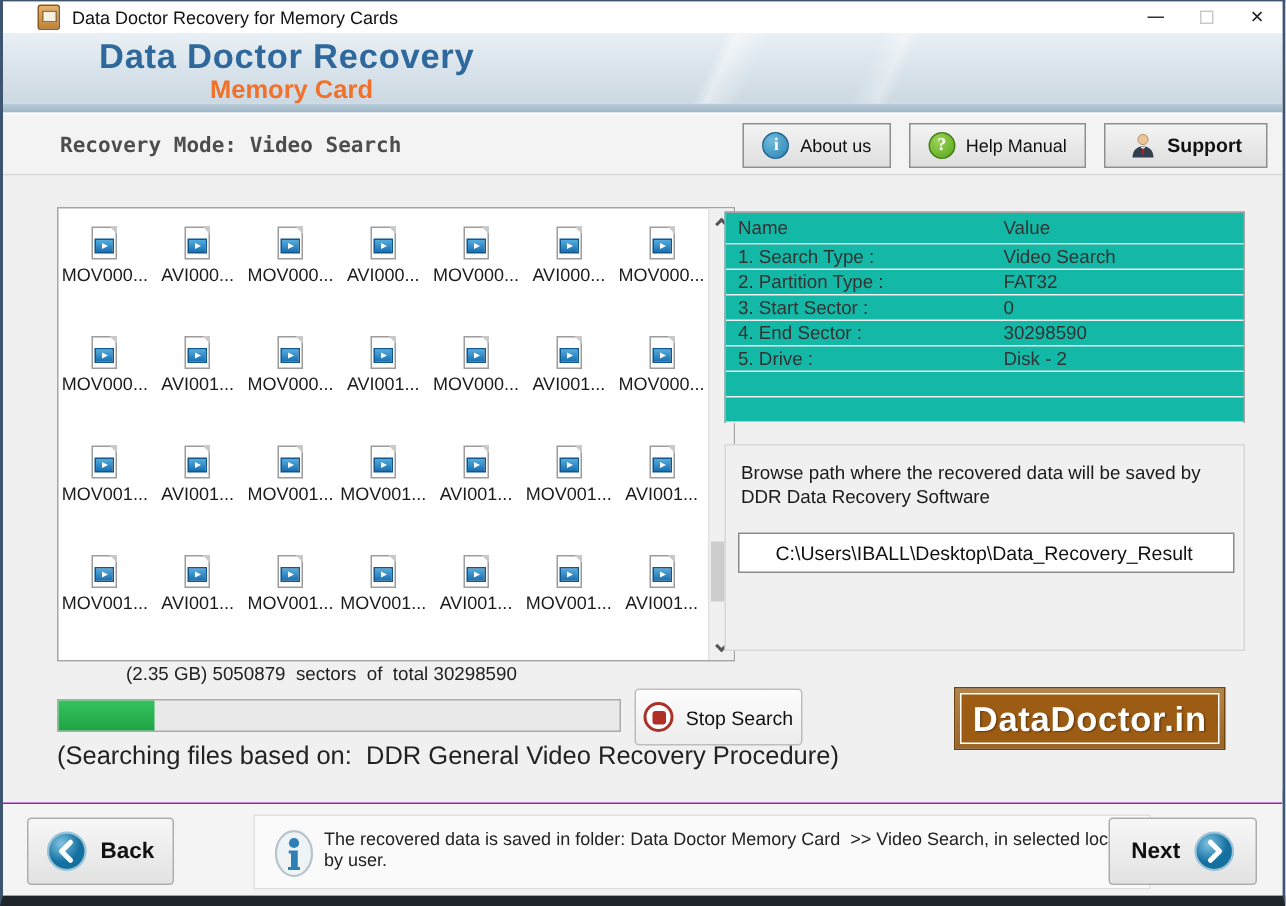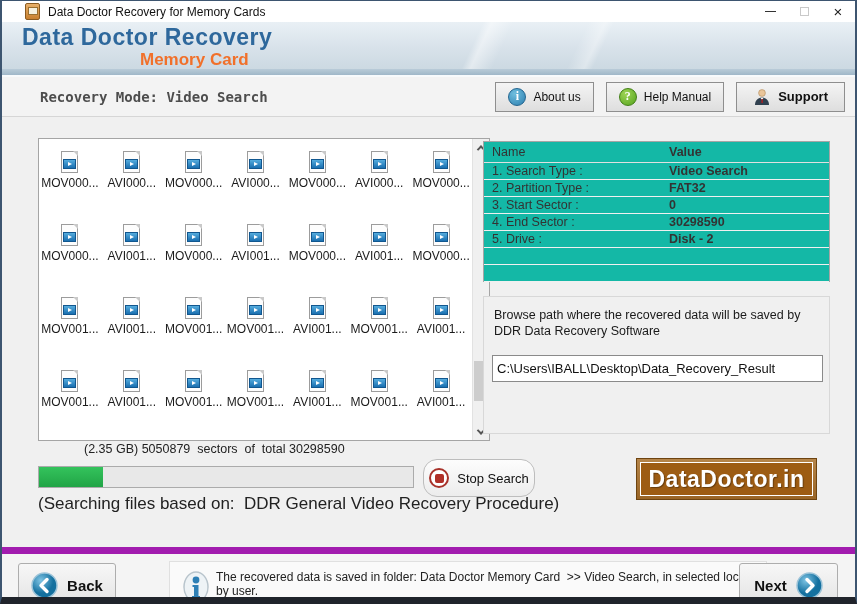--- a/index.html
+++ b/index.html
@@ -18,21 +18,21 @@
   .minbar { width:11px; height:1px; background:#333; display:block; }
   .maxbox { width:9px; height:9px; border:1px solid #c9c9c9; display:block; }
   .closex { font-size:15px; line-height:1; }
   
   .header { height:47px; position:relative; padding:3px 0 0 20px;
     background:
       linear-gradient(115deg, rgba(255,255,255,0) 55%, rgba(255,255,255,.45) 56%, rgba(255,255,255,0) 58.5%),
       linear-gradient(295deg, rgba(255,255,255,0) 30%, rgba(255,255,255,.35) 31%, rgba(255,255,255,0) 33%),
       linear-gradient(180deg,#e9f0f5 0%,#d8e2ea 55%,#ccd9e2 100%);
   }
-  .brand { font-size:23px; font-weight:bold; color:#2e689c; letter-spacing:.5px; line-height:25px; }
+  .brand { font-size:23px; font-weight:bold; color:#2e689c; letter-spacing:.5px; line-height:25px;margin-left:44px; }
   .product { font-size:17px; font-weight:bold; color:#f1702a; margin-left:118px; line-height:19px; }
   .headstrip { height:8px; background:linear-gradient(180deg,#b9cbd8,#9fb7c8); border-bottom:2px solid #f7fafc; }
   
   .toolbar { height:40px; background:#f3f3f3; border-bottom:1px solid #d6d6d6; display:flex; align-items:center; padding:0 10px 0 38px; }
   .modelabel { font-family:"DejaVu Sans Mono",monospace; font-weight:bold; font-size:14px; color:#4d4d4d; flex:1; }
   .tbtn { height:30px; margin-left:12px; padding:0 12px; display:flex; align-items:center; gap:7px;
     background:linear-gradient(#f4f4f4,#dedede); border:1px solid #8e8e8e; font-size:12px; color:#111; cursor:pointer; }
   .tbtn.support { font-weight:bold; font-size:13px; padding:0 16px; }
   .cicon { width:18px; height:18px; border-radius:50%; color:#fff; font-weight:bold; font-size:12px;
     display:flex; align-items:center; justify-content:center; font-family:"Liberation Serif",serif; }
@@ -53,38 +53,38 @@
   .chev { width:6px; height:6px; border-left:2px solid #555; border-top:2px solid #555; }
   .chev.up { transform:rotate(45deg) translate(1px,1px); }
   .chev.down { transform:rotate(225deg) translate(1px,1px); }
   .strack { flex:1; position:relative; }
   .sthumb { position:absolute; left:1px; right:1px; top:205px; height:40px; background:#cdcdcd; cursor:pointer; }
   
   .dtable { position:absolute; left:481px; top:24px; width:347px; height:141px; background:#14b8a6; border:1px solid #a5a5a5; font-size:12.5px; color:#333; }
   .dtr { display:flex; height:17px; align-items:center; border-bottom:1px solid #f0f0f0; }
   .dtr.head { height:21px; border-bottom:1px solid #e0e0e0; }
   .dtc1 { width:177px; padding-left:8px; }
-  .dtc2 { flex:1; padding-left:8px;font-weight:bold; }
+  .dtc2 { flex:1; padding-left:8px; }
   
   .browsebox { position:absolute; left:481px; top:179px; width:347px; height:138px; border:1px solid #d8d8d8; background:#f0f0f0; }
   .browsecap { padding:10px 10px 0 10px; font-size:12.5px; color:#1a1a1a; line-height:16px; }
-  .pathinput { position:absolute; left:8px; top:58px; width:331px; height:27px; border:1px solid #8a8a8a; background:#fff; font-size:13px; color:#111; padding:0 4px; font-family:"Liberation Sans",sans-serif; }
+  .pathinput { position:absolute; left:8px; top:58px; width:331px; height:27px; border:1px solid #8a8a8a; background:#fff; font-size:13px; color:#111; padding:0 24px; font-family:"Liberation Sans",sans-serif; }
   .browsebtn { position:absolute; right:8px; bottom:6px; width:96px; height:32px; background:linear-gradient(#f2f2f2,#dcdcdc); border:1px solid #999; display:flex; align-items:center; justify-content:center; gap:7px; font-size:12.5px; color:#111; cursor:pointer; }
   
   .pstatus { position:absolute; left:82px; top:325px; font-size:12.5px; color:#222; white-space:pre; }
   .pbar { position:absolute; left:36px; top:349px; width:376px; height:22px; background:#e8e8e8; border:1px solid #ababab; }
   .pfill { height:100%; background:linear-gradient(#34c35c,#21a446); }
   .pnote { position:absolute; left:36px; top:377px; font-size:17px; color:#222; white-space:pre; }
-  .stopbtn { position:absolute; left:421px; top:342px; width:112px; height:38px; background:linear-gradient(#fdfdfd,#ececec); border:1px solid #bdbdbd; border-radius:14px; display:flex; align-items:center; justify-content:center; gap:8px; font-size:13px; color:#111; cursor:pointer; }
+  .stopbtn { position:absolute; left:421px; top:342px; width:112px; height:38px; background:linear-gradient(#fdfdfd,#ececec); border:1px solid #bdbdbd; border-radius:3px; display:flex; align-items:center; justify-content:center; gap:8px; font-size:13px; color:#111; cursor:pointer; }
   .stopicon { width:20px; height:20px; border:2px solid #a8322a; border-radius:50%; position:relative; background:#fff; }
   .stopicon::after { content:""; position:absolute; left:3.5px; top:3.5px; width:9px; height:9px; background:#b03028; border-radius:2px; }
   .logo { position:absolute; left:634px; top:341px; width:181px; height:42px; padding:3px; background:linear-gradient(#b5854a,#9a6526); border:1px solid #6e4410; }
   .logoinner { height:100%; border:1px solid #fff; background:#9d5c13; display:flex; align-items:center; justify-content:center; font-weight:bold; font-size:23px; color:#fff; letter-spacing:.5px; text-shadow:1px 1px 1px rgba(0,0,0,.35);text-align:center; }
   
-  .footer { position:absolute; left:0; right:0; bottom:0; height:50px; background:#f4f4f4; border-top:7px solid #a21caf; }
+  .footer { position:absolute; left:0; right:0; bottom:0; height:62px; background:#f4f4f4; border-top:1px solid #a21caf; }
   .navbtn { position:absolute; top:9px; height:45px; background:linear-gradient(#f7f7f7,#e2e2e2); border:1px solid #adadad; border-radius:3px; display:flex; align-items:center; justify-content:center; gap:9px; font-weight:bold; font-size:15px; color:#111; cursor:pointer; }
   .backbtn { left:16px; width:98px; }
   .nextbtn { left:737px; width:99px; }
   .infopanel { position:absolute; left:130px; top:7px; width:598px; height:50px; background:#fafafa; border:1px solid #e0e0e0;margin-left:37px; }
   .infotext { position:absolute; left:46px; top:8px; font-size:12px; color:#222; white-space:pre-wrap; }
   .infoicon { position:absolute; left:13px; top:9px; }
 </style>
 </head>
 <body>
 

